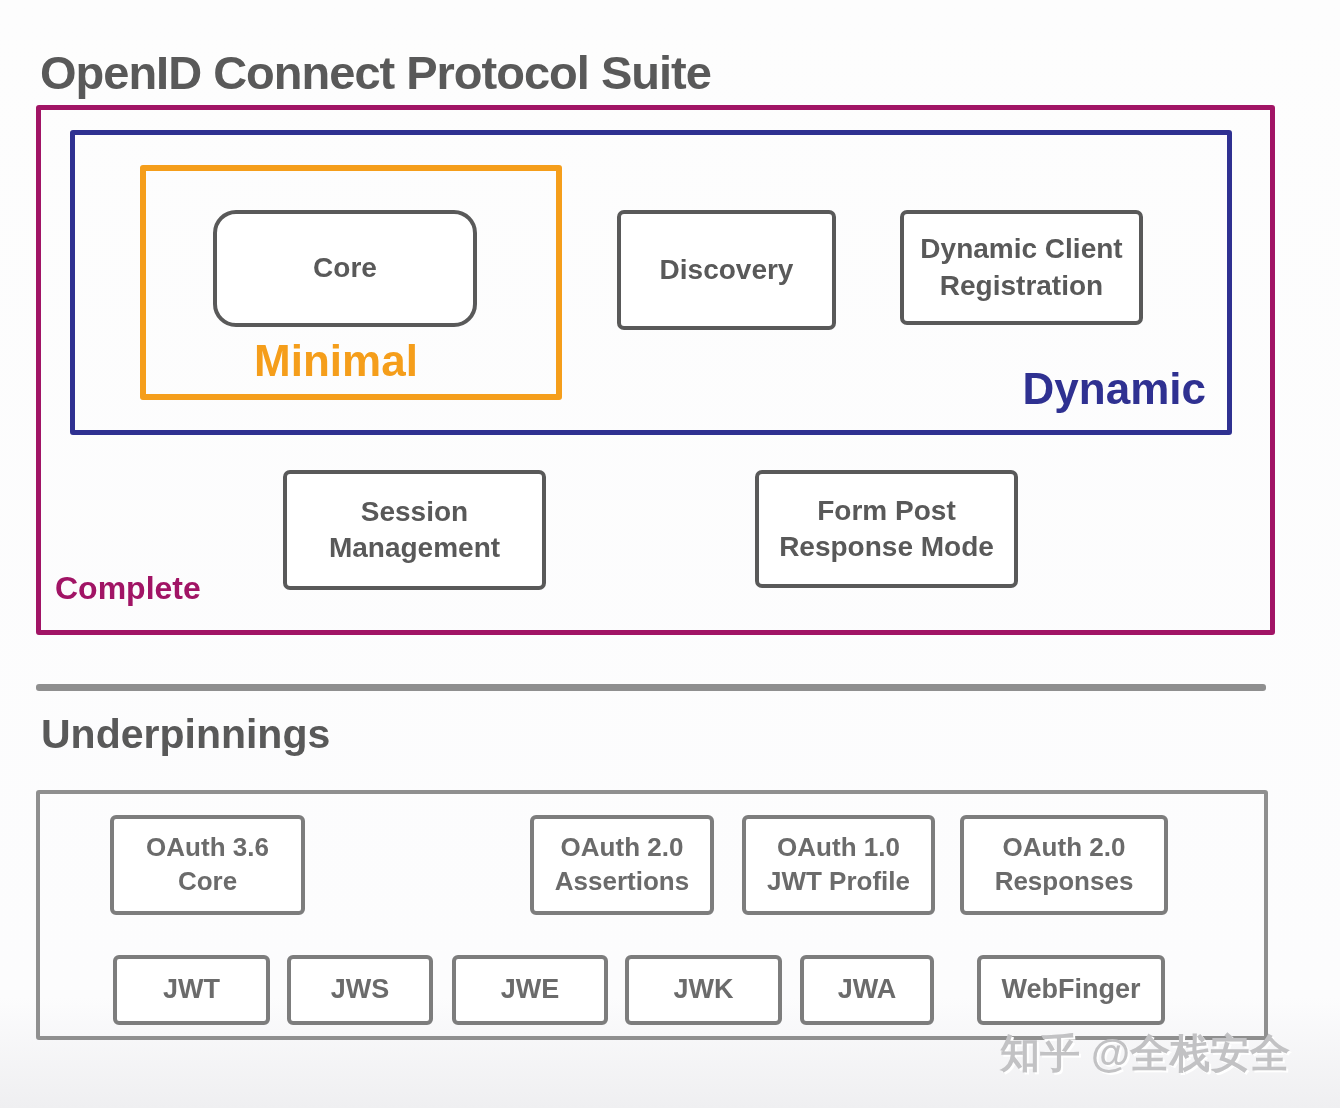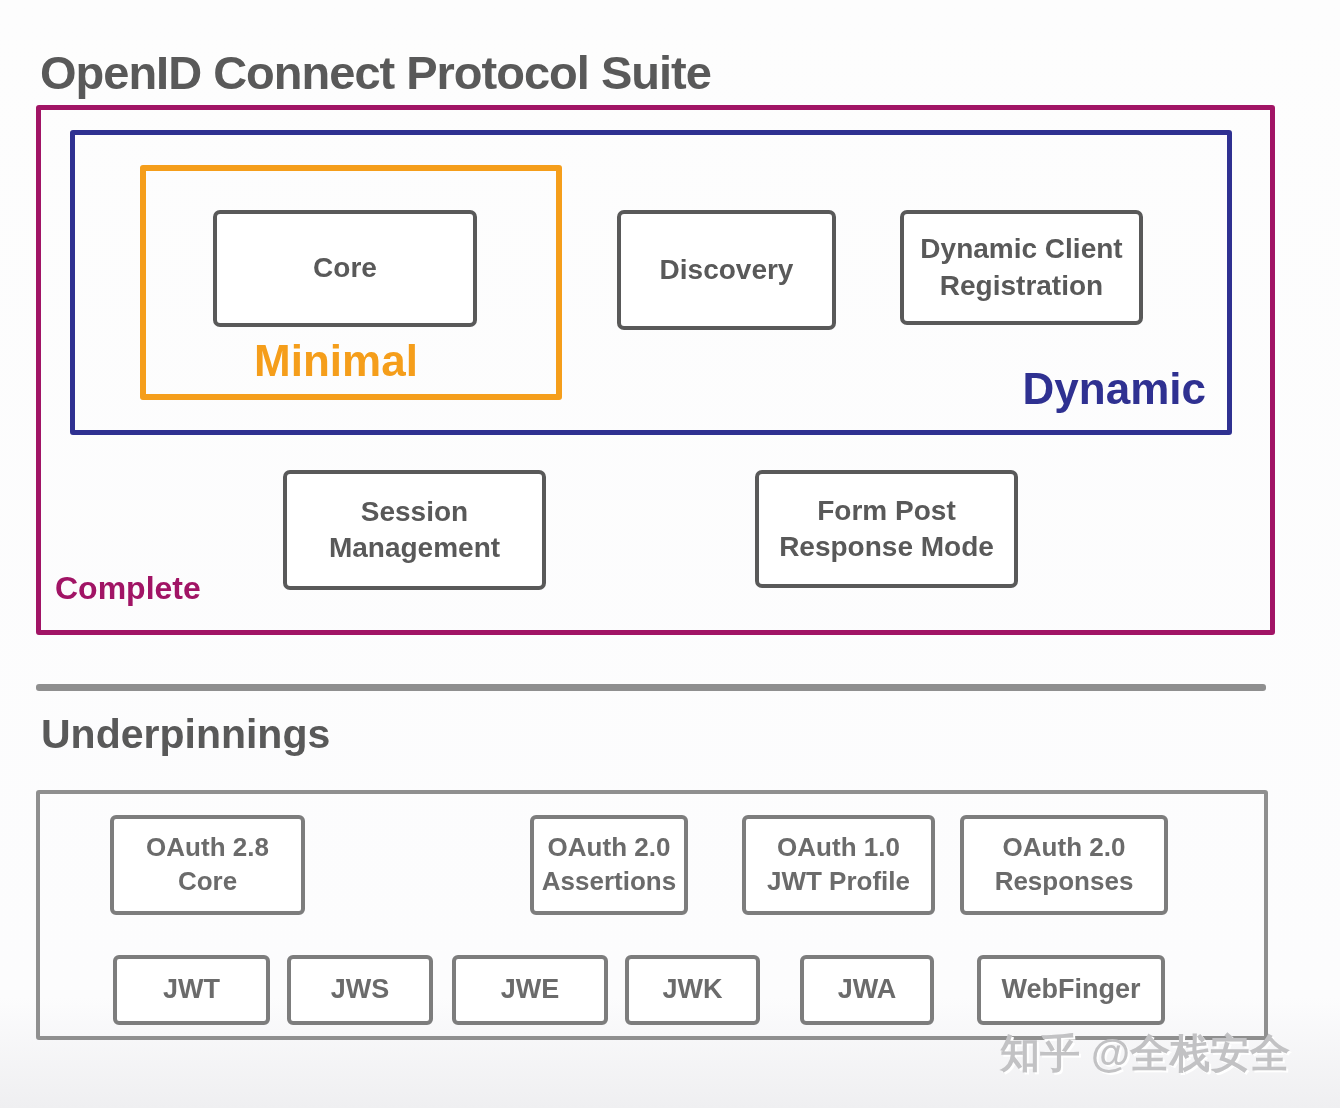--- a/index.html
+++ b/index.html
@@ -32,21 +32,21 @@
   
   .spec-box {
     border: 4px solid #595959;
     border-radius: 7px;
     background: #ffffff;
     display: flex; align-items: center; justify-content: center;
     text-align: center;
     font-size: 28px; font-weight: bold; color: #595959;
     line-height: 1.3; padding: 4px 10px;
   }
-  .box-core      { left: 213px; top: 210px; width: 264px; height: 117px; }
+  .box-core      { left: 213px; top: 210px; width: 264px; height: 117px; border-radius: 23px; }
   .box-discovery { left: 617px; top: 210px; width: 219px; height: 120px; }
   .box-dcr       { left: 900px; top: 210px; width: 243px; height: 115px; }
   .box-session   { left: 283px; top: 470px; width: 263px; height: 120px; }
   .box-formpost  { left: 755px; top: 470px; width: 263px; height: 118px; }
 
   
   .region-label { font-weight: bold; white-space: nowrap; }
   .label-minimal  { left: 140px; top: 336px; width: 392px; text-align: center; font-size: 44px; color: #F59E1B; }
   .label-dynamic  { left: 70px;  top: 364px; width: 1136px; text-align: right; font-size: 44px; color: #2F3191; }
   .label-complete { left: 55px;  top: 570px; font-size: 32px; color: #A11465; }
@@ -75,27 +75,27 @@
     background: #ffffff;
     display: flex; align-items: center; justify-content: center;
     text-align: center;
     font-weight: bold; color: #6B6B6B;
     line-height: 1.3; padding: 2px 8px;
   }
   .u-row1 { top: 815px; height: 100px; font-size: 26px; }
   .u-row2 { top: 955px; height: 70px;  font-size: 27px; }
   .u-oauth-core       { left: 110px; width: 195px; }
   .u-oauth-bearer     { left: 325px; width: 183px; }
-  .u-oauth-assertions { left: 530px; width: 158px; }
+  .u-oauth-assertions { left: 530px; width: 184px; }
   .u-oauth-jwt        { left: 742px; width: 193px; }
   .u-oauth-responses  { left: 960px; width: 208px; }
   .u-jwt       { left: 113px; width: 157px; }
   .u-jws       { left: 287px; width: 146px; }
   .u-jwe       { left: 452px; width: 156px; }
-  .u-jwk       { left: 625px; width: 135px; }
+  .u-jwk       { left: 625px; width: 157px; }
   .u-jwa       { left: 800px; width: 134px; }
   .u-webfinger { left: 977px; width: 188px; }
 
   .watermark {
     left: 1000px; top: 1026px;
     font-size: 40px; font-weight: bold;
     color: #c2c2c4;
     text-shadow: 2px 2px 0 #ffffff;
     white-space: nowrap;
   }
@@ -122,21 +122,21 @@
   <div class="abs region-label label-minimal">Minimal</div>
   <div class="abs region-label label-dynamic">Dynamic</div>
   <div class="abs region-label label-complete">Complete</div>
 
   <div class="abs divider"></div>
 
   <h2 class="abs underpinnings-heading" style="margin:1px">Underpinnings</h2>
 
   <div class="abs frame-underpinnings"></div>
 
-  <div class="abs u-box u-row1 u-oauth-core">OAuth 2.8 Core</div>
+  <div class="abs u-box u-row1 u-oauth-core">OAuth 3.6 Core</div>
   <div class="abs u-box u-row1 u-oauth-assertions">OAuth 2.0 Assertions</div>
   <div class="abs u-box u-row1 u-oauth-jwt">OAuth 1.0 JWT Profile</div>
   <div class="abs u-box u-row1 u-oauth-responses">OAuth 2.0 Responses</div>
 
   <div class="abs u-box u-row2 u-jwt">JWT</div>
   <div class="abs u-box u-row2 u-jws">JWS</div>
   <div class="abs u-box u-row2 u-jwe">JWE</div>
   <div class="abs u-box u-row2 u-jwk">JWK</div>
   <div class="abs u-box u-row2 u-jwa">JWA</div>
   <div class="abs u-box u-row2 u-webfinger">WebFinger</div>

